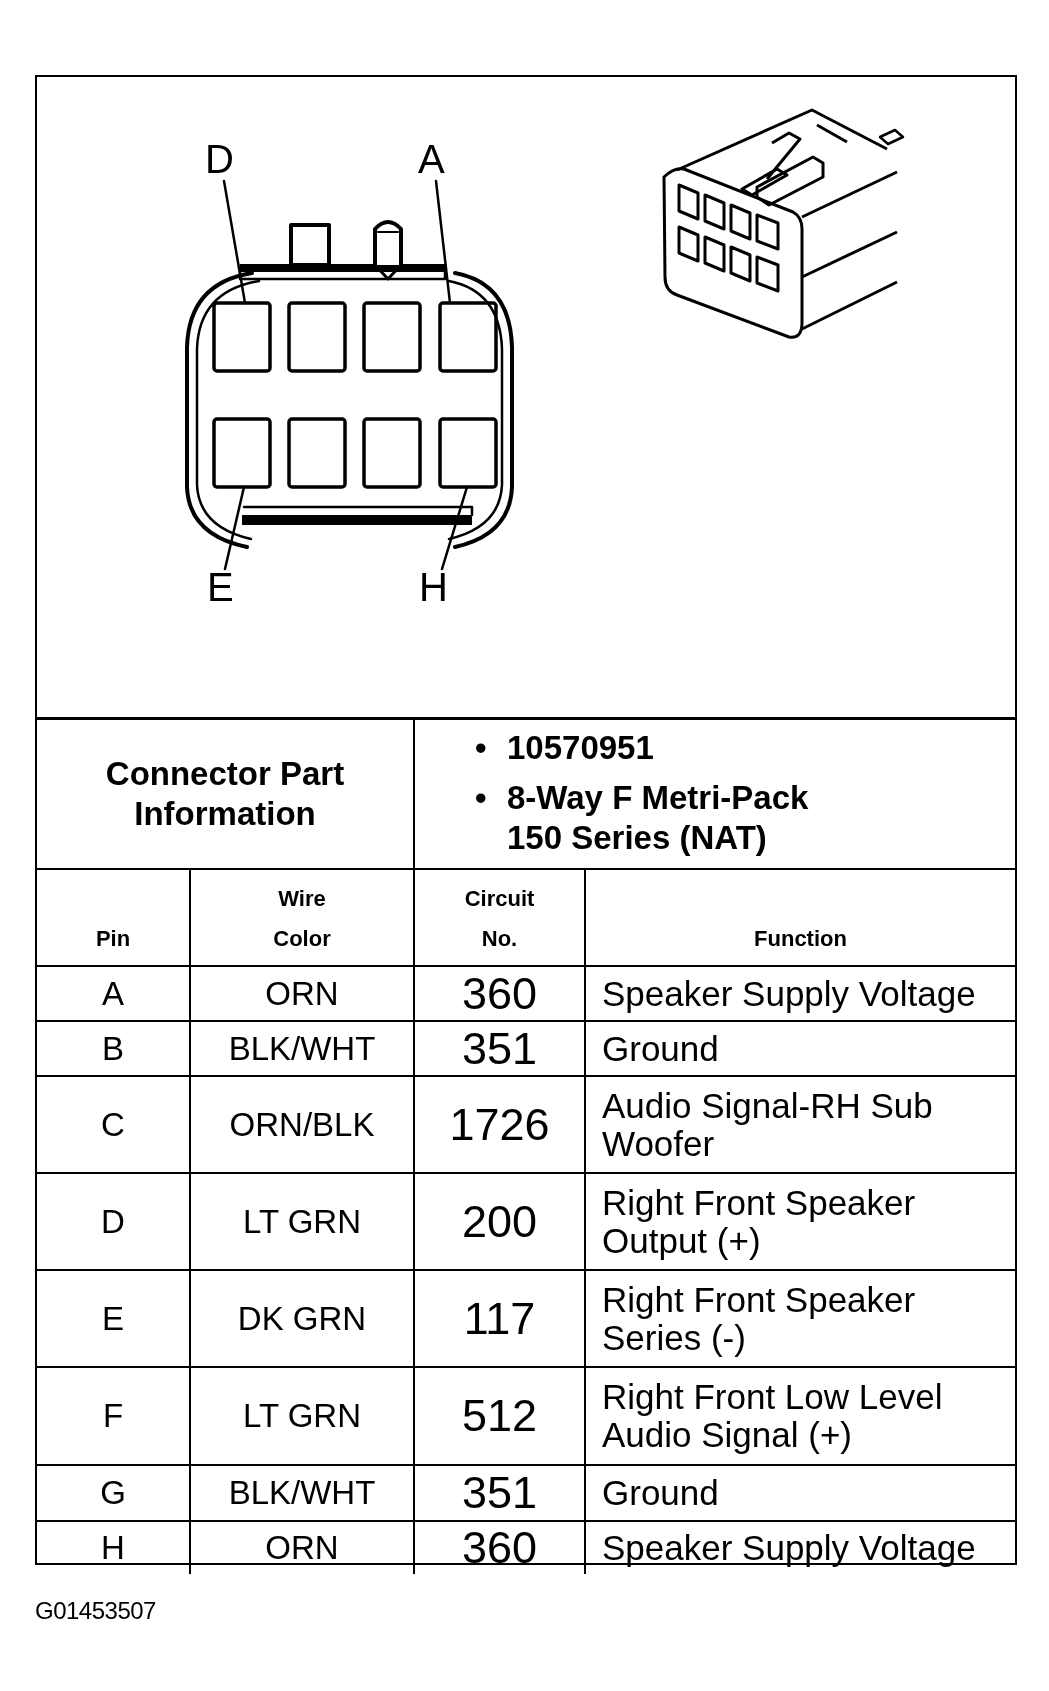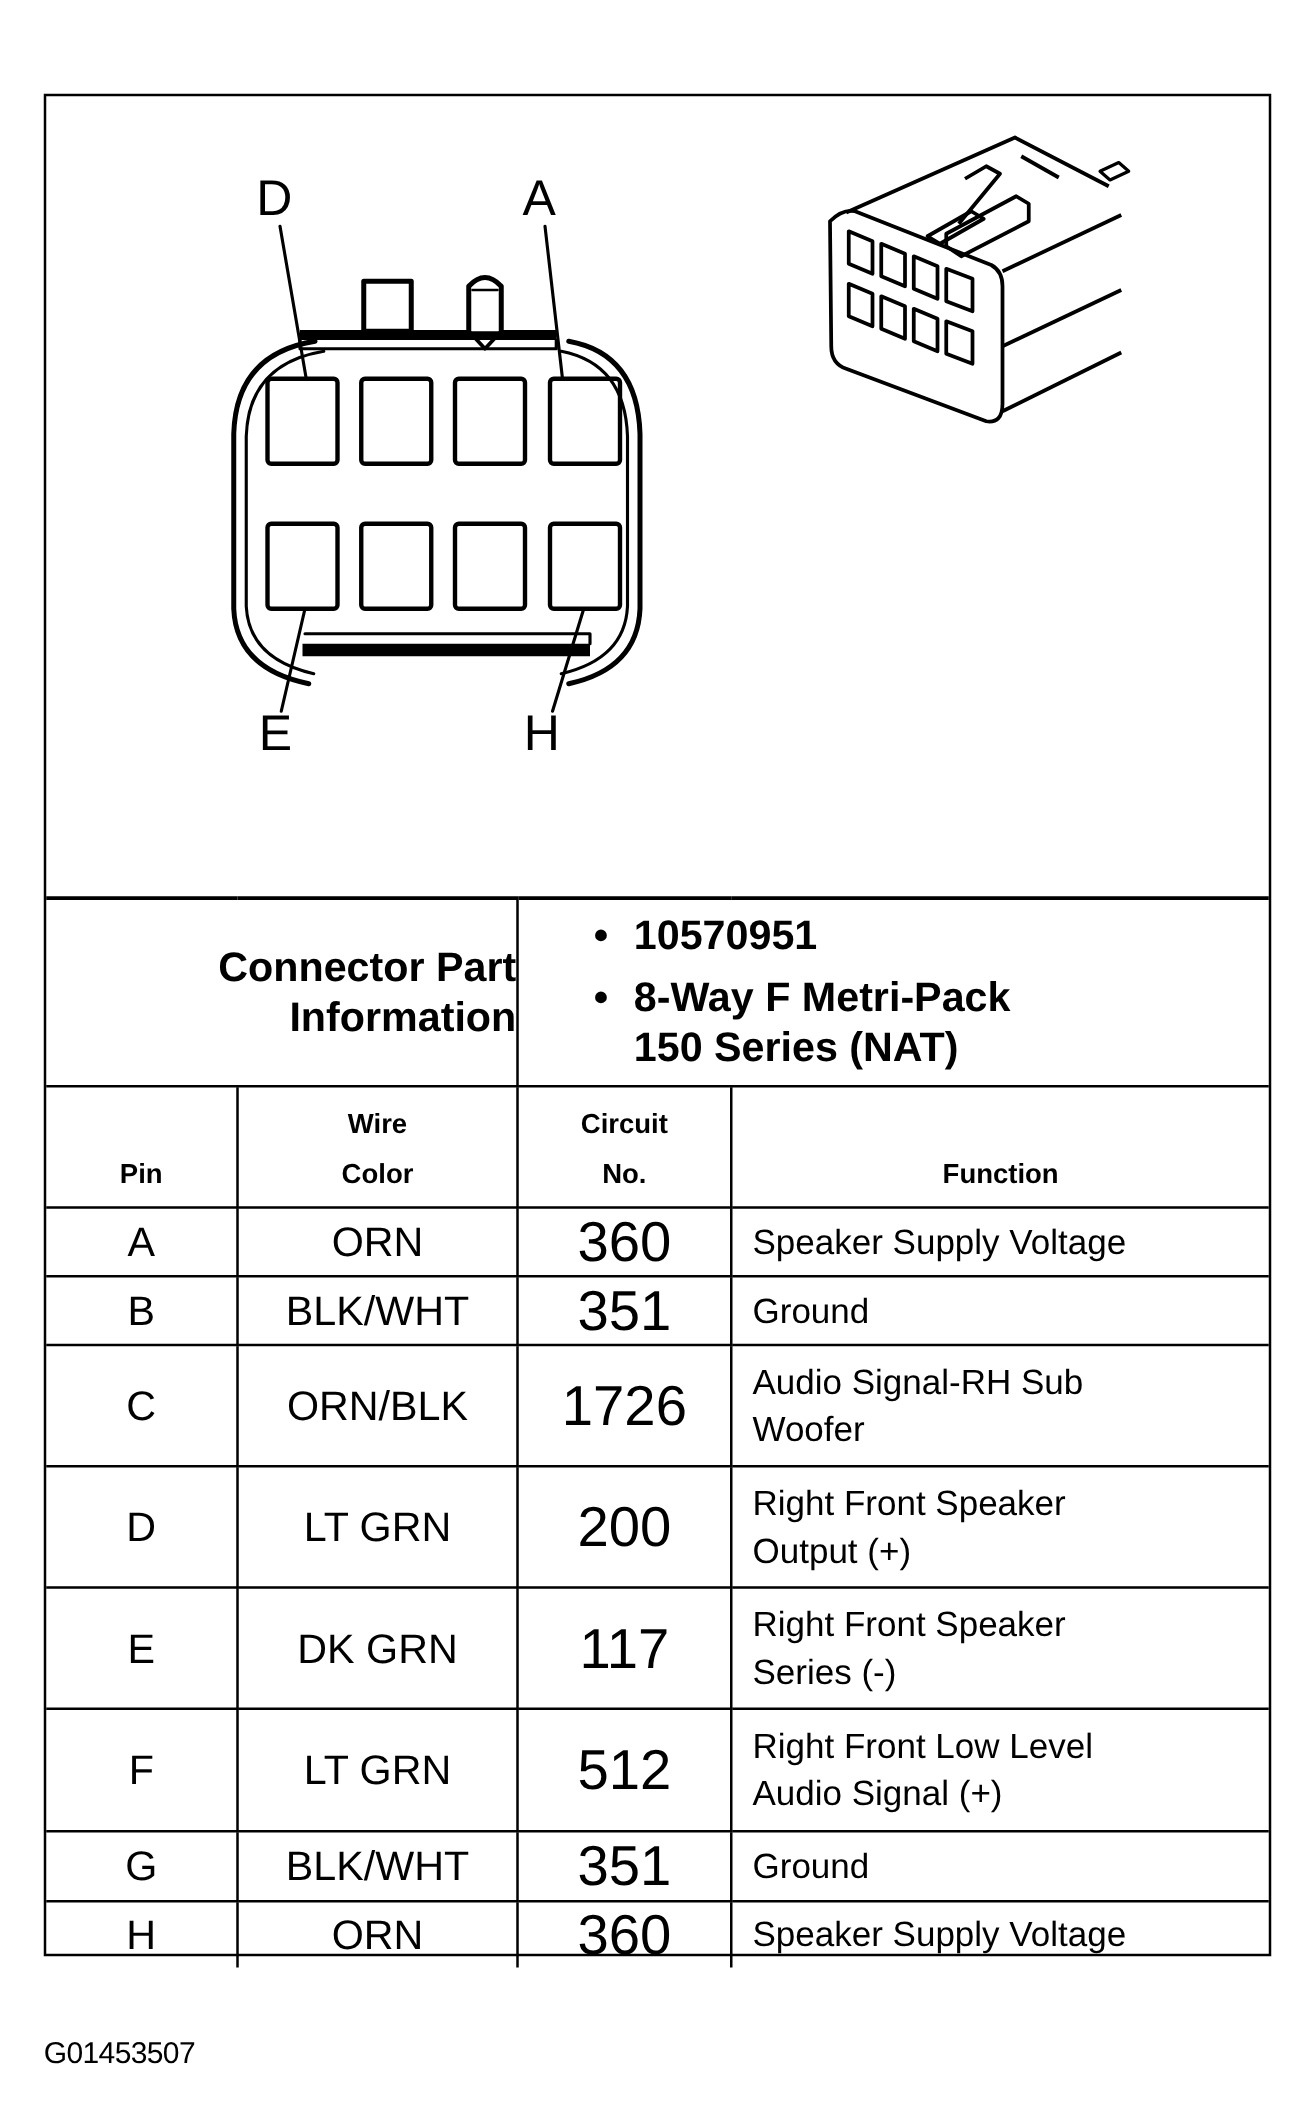--- a/index.html
+++ b/index.html
@@ -10,30 +10,30 @@
   .diagram { position:absolute; left:0; top:0; width:978px; height:640px; }
   .diagram svg { position:absolute; left:0; top:0; }
   .pin-label { position:absolute; font-size:40px; font-weight:normal; line-height:1; }
   table.pins { position:absolute; left:0; top:640px; width:978px; border-collapse:collapse;
                table-layout:fixed; }
   table.pins td, table.pins th { border:2.5px solid #000; padding:0; }
   table.pins tr:first-child td, table.pins tr:first-child th { border-top:3px solid #000; }
   table.pins td:first-child, table.pins th:first-child { border-left:none; }
   table.pins td:last-child, table.pins th:last-child { border-right:none; }
   table.pins tr:last-child td { border-bottom:none; }
-  .info-label { font-weight:bold; font-size:33px; text-align:right; line-height:40px; }
+  .info-label { font-weight:bold; font-size:33px; text-align:center; line-height:40px; }
   .info-values { font-weight:bold; font-size:33px; line-height:40px; padding-left:60px !important; vertical-align:top; }
   .info-values ul { list-style:none; margin:8px 0 0 0; padding:0; }
   .info-values li { position:relative; padding-left:32px; margin-bottom:10px; }
   .info-values li .bullet { position:absolute; left:0; top:0; }
   th.hdr { font-weight:bold; font-size:22px; line-height:40px; vertical-align:bottom; padding-bottom:6px !important; }
   td.c { text-align:center; font-size:33px; }
   td.num { text-align:center; font-size:45px; }
-  td.fn { text-align:left; font-size:28px; padding-left:16px !important; line-height:38px; }
-  .footer-id { position:absolute; left:35px; top:1597px; font-size:24px; letter-spacing:-0.5px;margin-top:32px; }
+  td.fn { text-align:left; font-size:35px; padding-left:16px !important; line-height:38px; }
+  .footer-id { position:absolute; left:35px; top:1597px; font-size:24px; letter-spacing:-0.5px; }
 </style>
 </head>
 <body>
 
 <div class="frame">
 
   <div class="diagram">
     <svg width="978" height="640" viewBox="0 0 978 640">
       <g fill="none" stroke="#000" stroke-linecap="round" stroke-linejoin="round">
 

